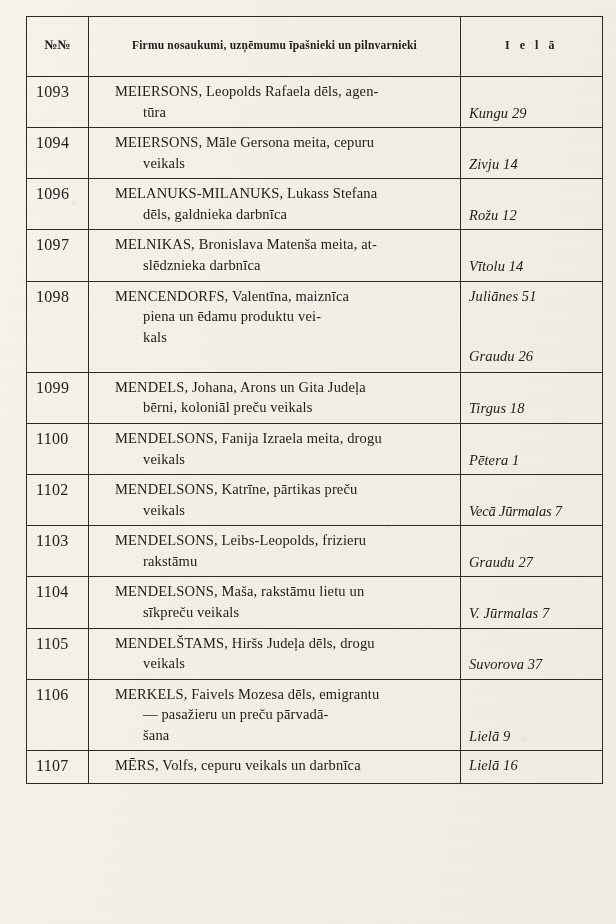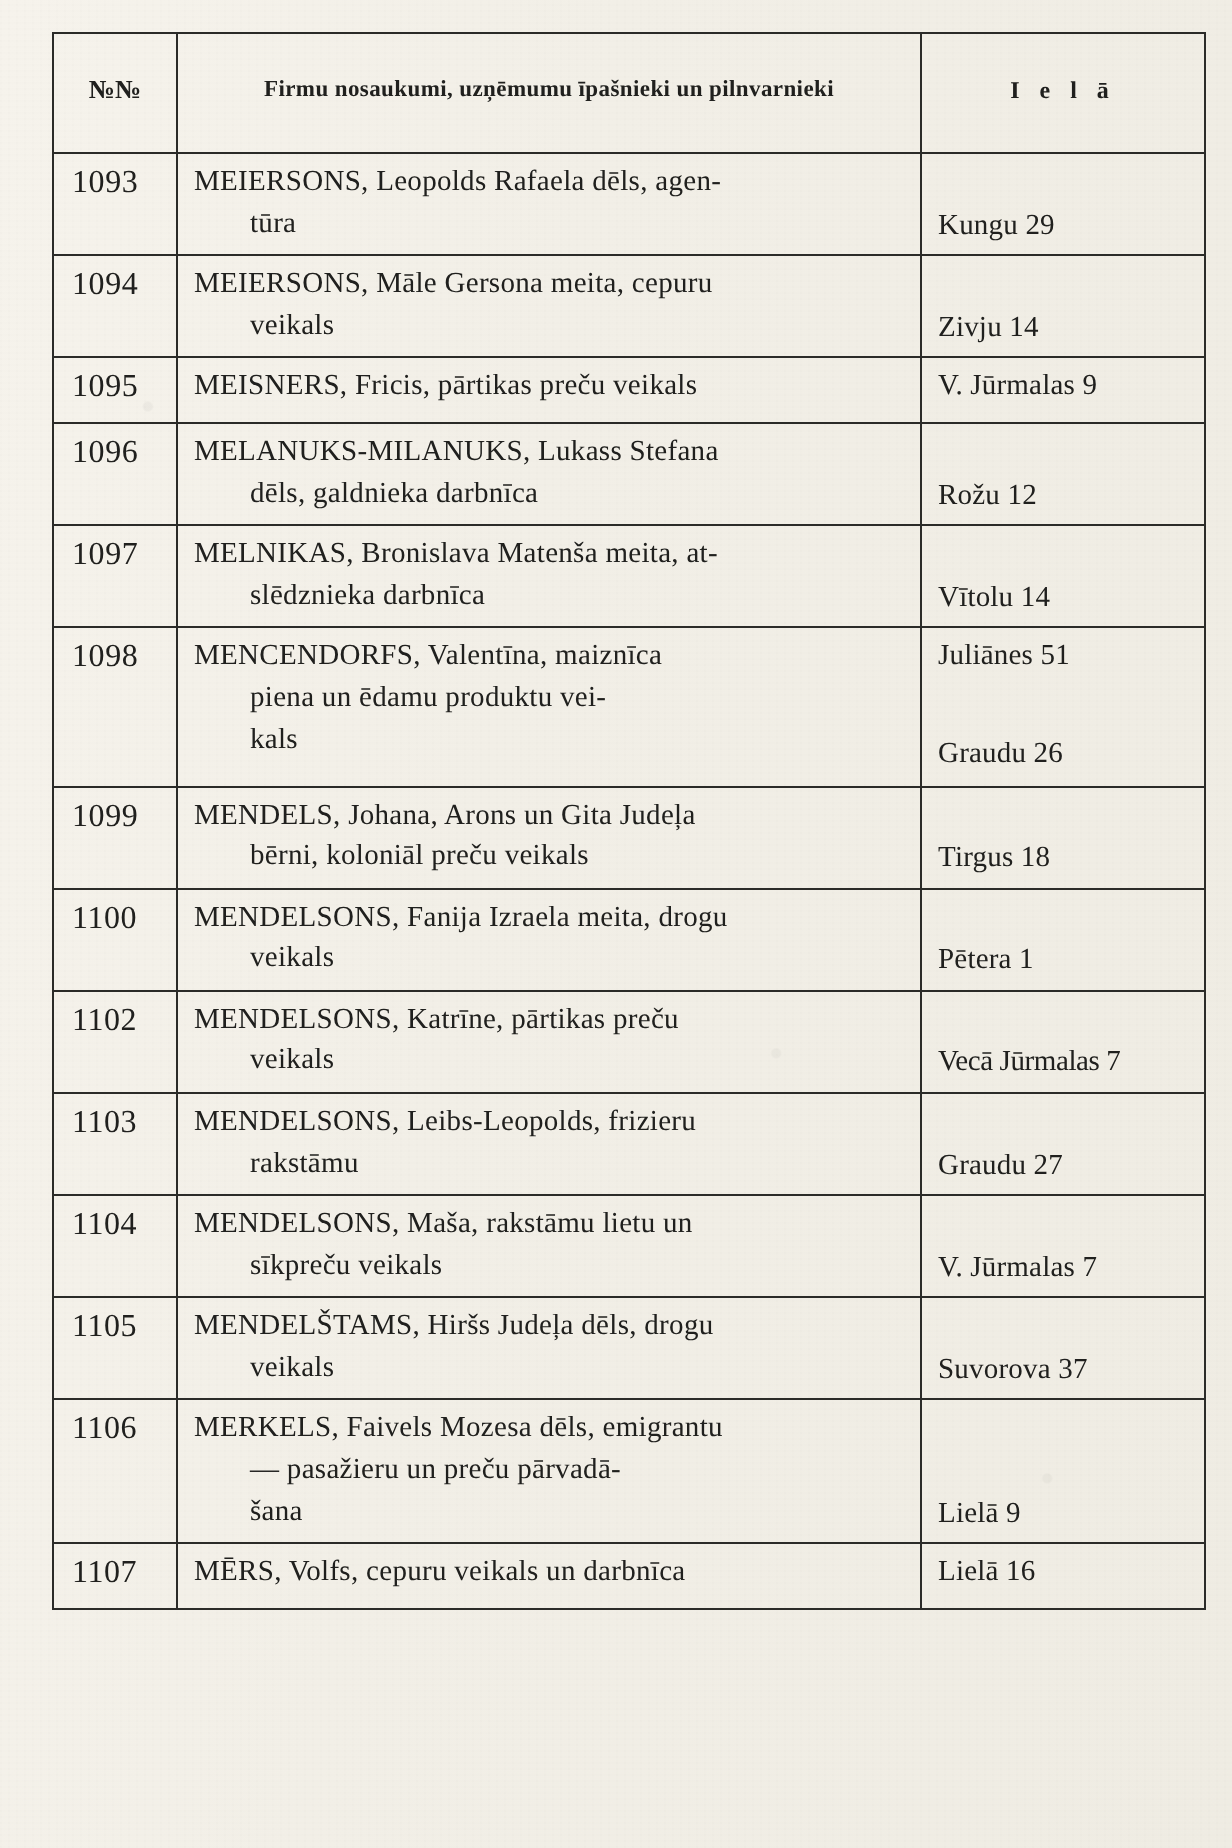--- a/index.html
+++ b/index.html
@@ -77,40 +77,41 @@
   }
   td.num {
     text-align: left;
     padding-left: 9px;
     font-size: 16px;
     letter-spacing: 0.3px;
   }
   td.name {
     text-align: justify;
     text-align-last: left;
-    padding-left: 8px;
+    padding-left: 26px;
     padding-right: 9px;
     letter-spacing: 0.15px;
   }
   td.name .cont {
     display: block;
     padding-left: 28px;
   }
   td.addr {
     text-align: left;
     padding-left: 8px;
     letter-spacing: 0.1px;
     position: relative;
   }
   td.addr .addrtxt {
     display: block;
     position: absolute;
     left: 8px;
     bottom: 4px;
     white-space: nowrap;
+    font-style: italic;
   }
   td.addr.top .addrtxt {
     position: static;
     display: block;
   }
   .squeeze { letter-spacing: -0.2px; }
 </style>
 </head>
 <body>
 
@@ -147,29 +148,20 @@
         <td class="num">1094</td>
         <td class="name">
           <span>MEIERSONS, Māle Gersona meita, cepuru</span>
           <span class="cont">veikals</span>
         </td>
         <td class="addr">
           <span class="addrtxt">Zivju 14</span>
         </td>
       </tr>
 
-      <tr>
-        <td class="num">1095</td>
-        <td class="name">
-          <span>MEISNERS, Fricis, pārtikas preču veikals</span>
-        </td>
-        <td class="addr top">
-          <span class="addrtxt">V. Jūrmalas 9</span>
-        </td>
-      </tr>
 
       <tr>
         <td class="num">1096</td>
         <td class="name">
           <span>MELANUKS-MILANUKS, Lukass Stefana</span>
           <span class="cont">dēls, galdnieka darbnīca</span>
         </td>
         <td class="addr">
           <span class="addrtxt">Rožu 12</span>
         </td>
@@ -188,21 +180,21 @@
 
       <tr>
         <td class="num">1098</td>
         <td class="name">
           <span>MENCENDORFS, Valentīna, maiznīca</span>
           <span class="cont">piena un ēdamu produktu vei-</span>
           <span class="cont">kals</span>
         </td>
         <td class="addr top">
           <span class="addrtxt">Juliānes 51</span>
-          <span class="addrtxt" style="margin-top:28px;">Graudu 26</span>
+          <span class="addrtxt" style="margin-top:40px;">Graudu 26</span>
         </td>
       </tr>
 
       <tr>
         <td class="num">1099</td>
         <td class="name">
           <span>MENDELS, Johana, Arons un Gita Judeļa</span>
           <span class="cont">bērni, koloniāl preču veikals</span>
         </td>
         <td class="addr">

